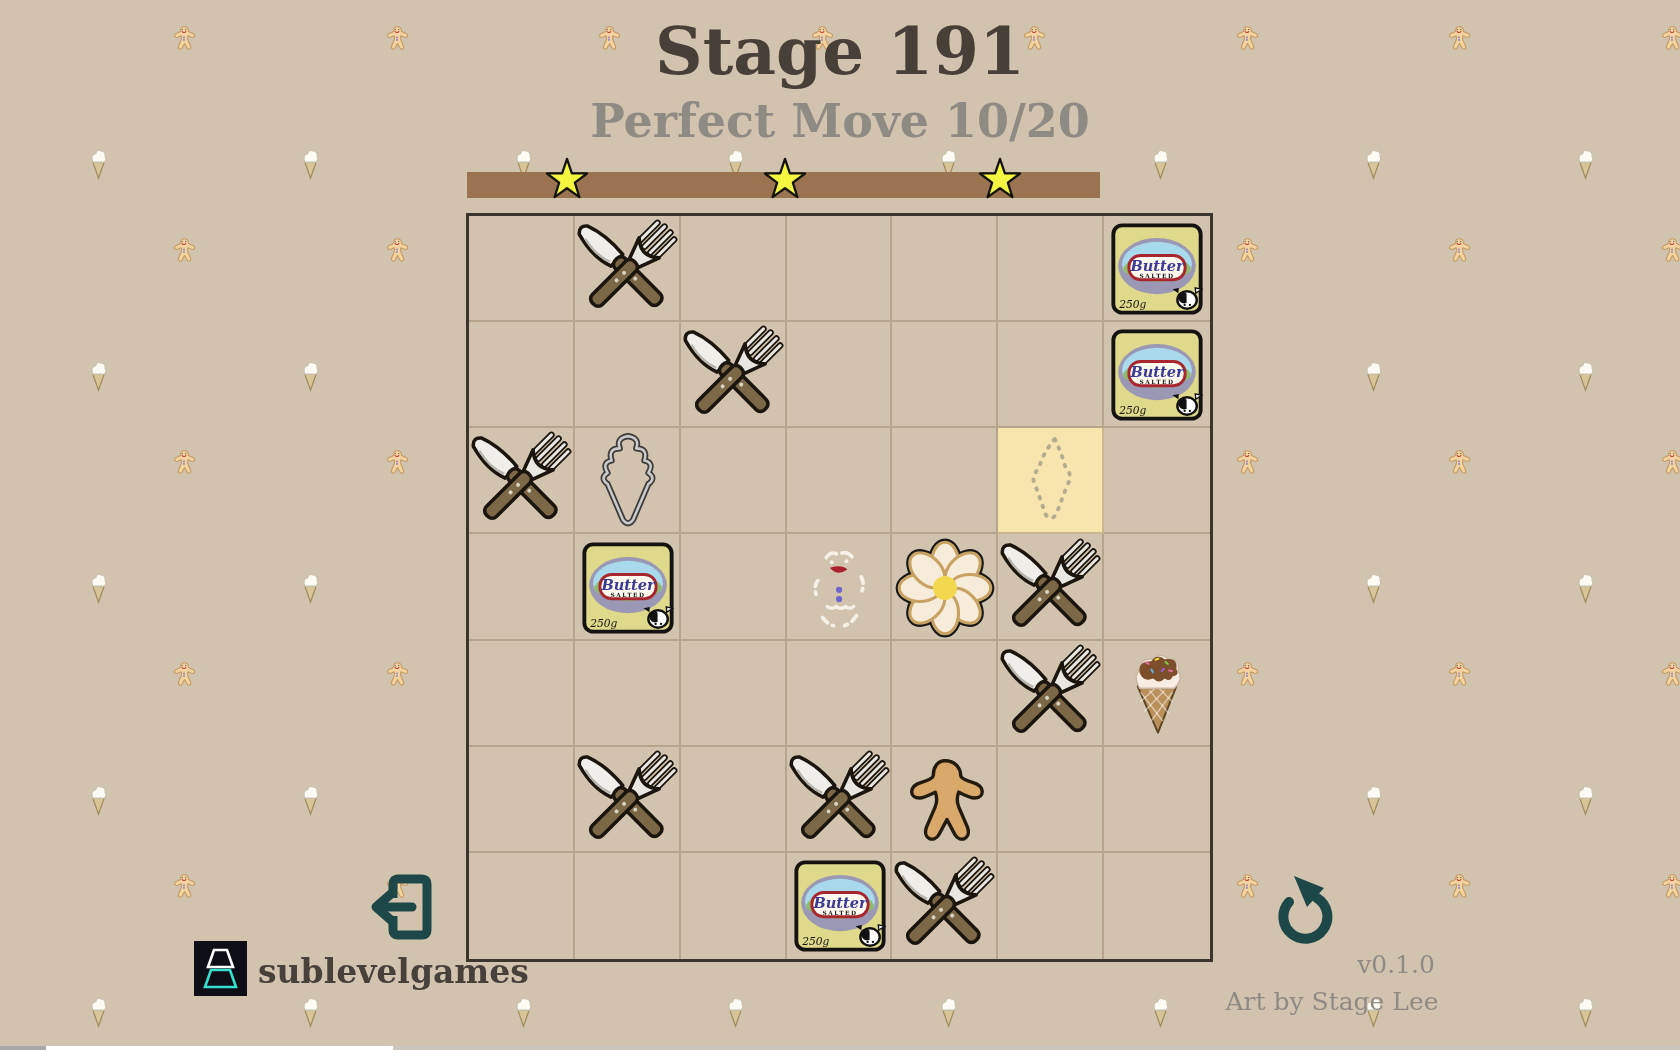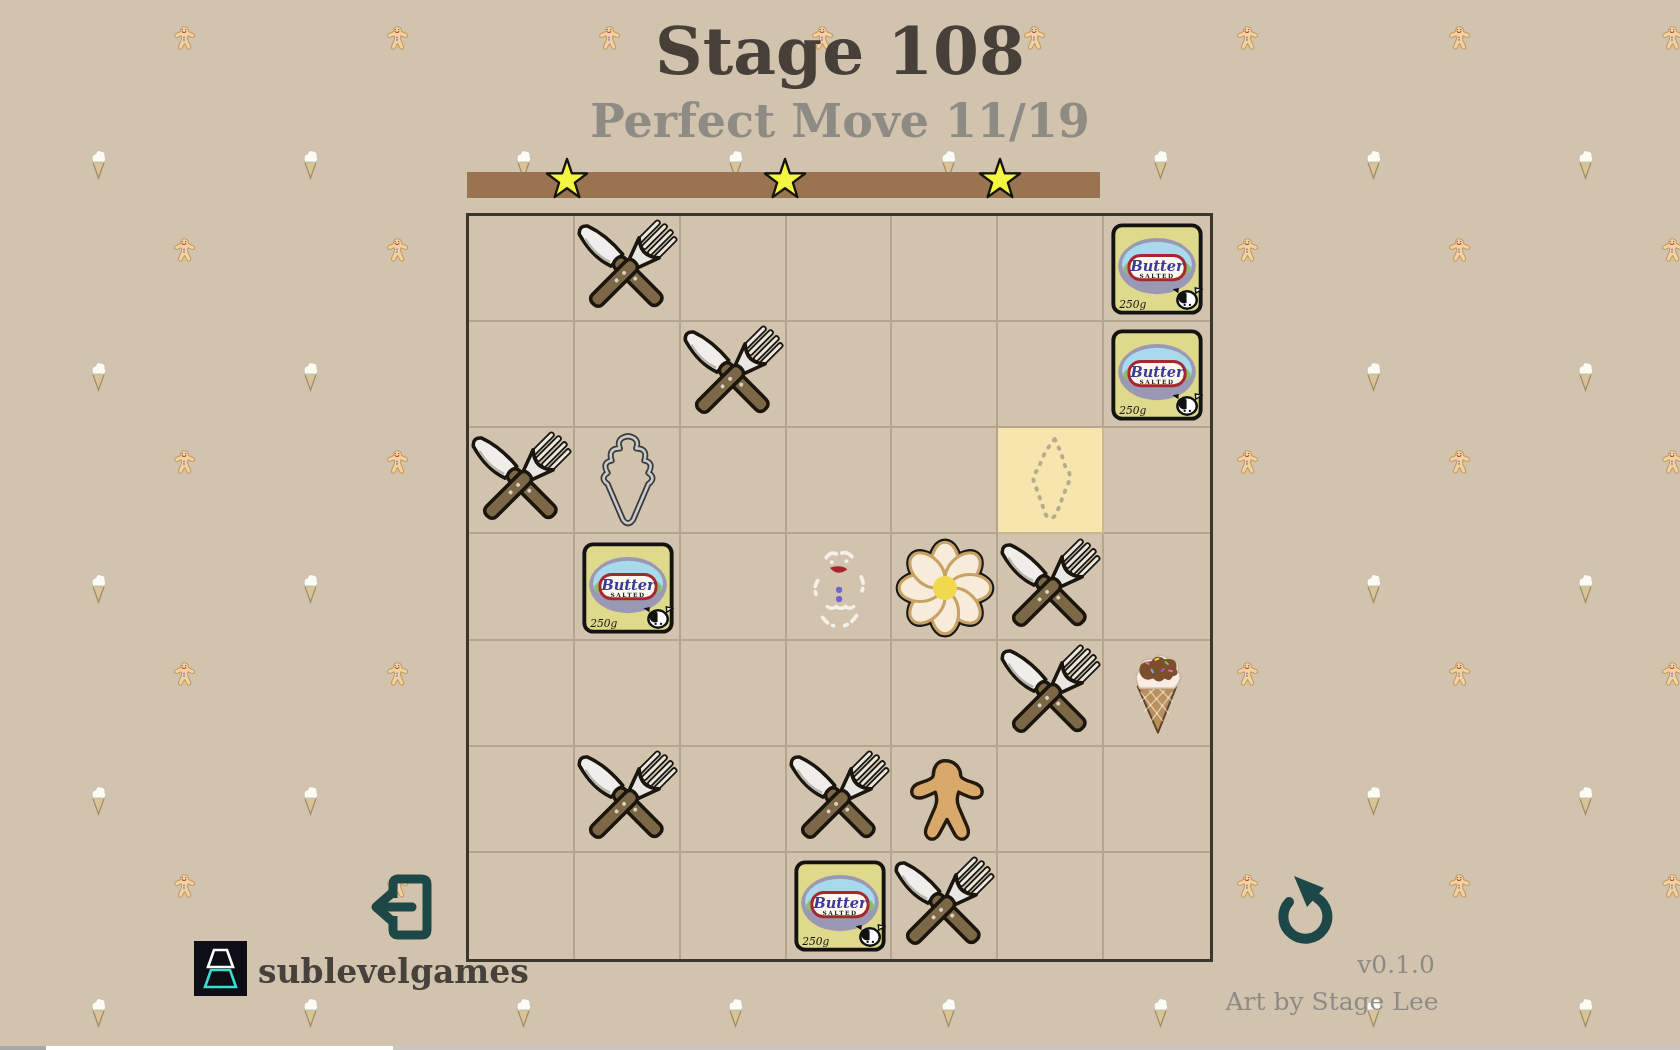--- a/index.html
+++ b/index.html
@@ -510,22 +510,22 @@
     </svg></span>
 <span class="pat" style="left: 170px; top: 22px; width: 28px; height: 32px;"><svg viewBox="0 0 100 100" width="28" height="32">
       <path d="M50 10 C60 10 66 17 66 25 C66 27 68 29 78 32 C92 36 90 48 80 48 C76 48 70 45 64 42 C62 47 62 52 64 57 L73 78 C77 90 65 94 60 85 L52 70 L44 85 C39 94 27 90 31 78 L40 57 C42 52 42 47 40 42 C34 45 28 48 24 48 C14 48 12 36 26 32 C36 29 38 27 38 25 C38 17 42 10 50 10 Z" fill="#f2d3a0" stroke="#c59b66" stroke-width="4" stroke-linejoin="round"></path>
       <circle cx="44" cy="20" r="2.5" fill="#555"></circle>
       <circle cx="56" cy="20" r="2.5" fill="#555"></circle>
       <path d="M43 27 Q50 34 57 27" stroke="#c03a3a" stroke-width="4" fill="none" stroke-linecap="round"></path>
       <circle cx="50" cy="48" r="3" fill="#7a6fd0"></circle>
       <circle cx="50" cy="57" r="3" fill="#7a6fd0"></circle>
     </svg></span>
 
-<div class="title">Stage 108</div>
-<div class="subtitle">Perfect Move 11/19</div>
+<div class="title">Stage 191</div>
+<div class="subtitle">Perfect Move 10/20</div>
 <div class="bar"></div>
 <div id="stars">
     <span class="star" style="left: 544px; top: 157px;"><svg viewBox="0 0 100 100">
         <polygon points="50,4 60.6,35.4 93.7,35.8 67.1,55.6 77,87.2 50,68 23,87.2 32.9,55.6 6.3,35.8 39.4,35.4" fill="#f5f63f" stroke="#15130e" stroke-width="5" stroke-linejoin="round"></polygon>
       </svg></span>
     <span class="star" style="left: 762px; top: 157px;"><svg viewBox="0 0 100 100">
         <polygon points="50,4 60.6,35.4 93.7,35.8 67.1,55.6 77,87.2 50,68 23,87.2 32.9,55.6 6.3,35.8 39.4,35.4" fill="#f5f63f" stroke="#15130e" stroke-width="5" stroke-linejoin="round"></polygon>
       </svg></span>
     <span class="star" style="left: 977px; top: 157px;"><svg viewBox="0 0 100 100">
         <polygon points="50,4 60.6,35.4 93.7,35.8 67.1,55.6 77,87.2 50,68 23,87.2 32.9,55.6 6.3,35.8 39.4,35.4" fill="#f5f63f" stroke="#15130e" stroke-width="5" stroke-linejoin="round"></polygon>

